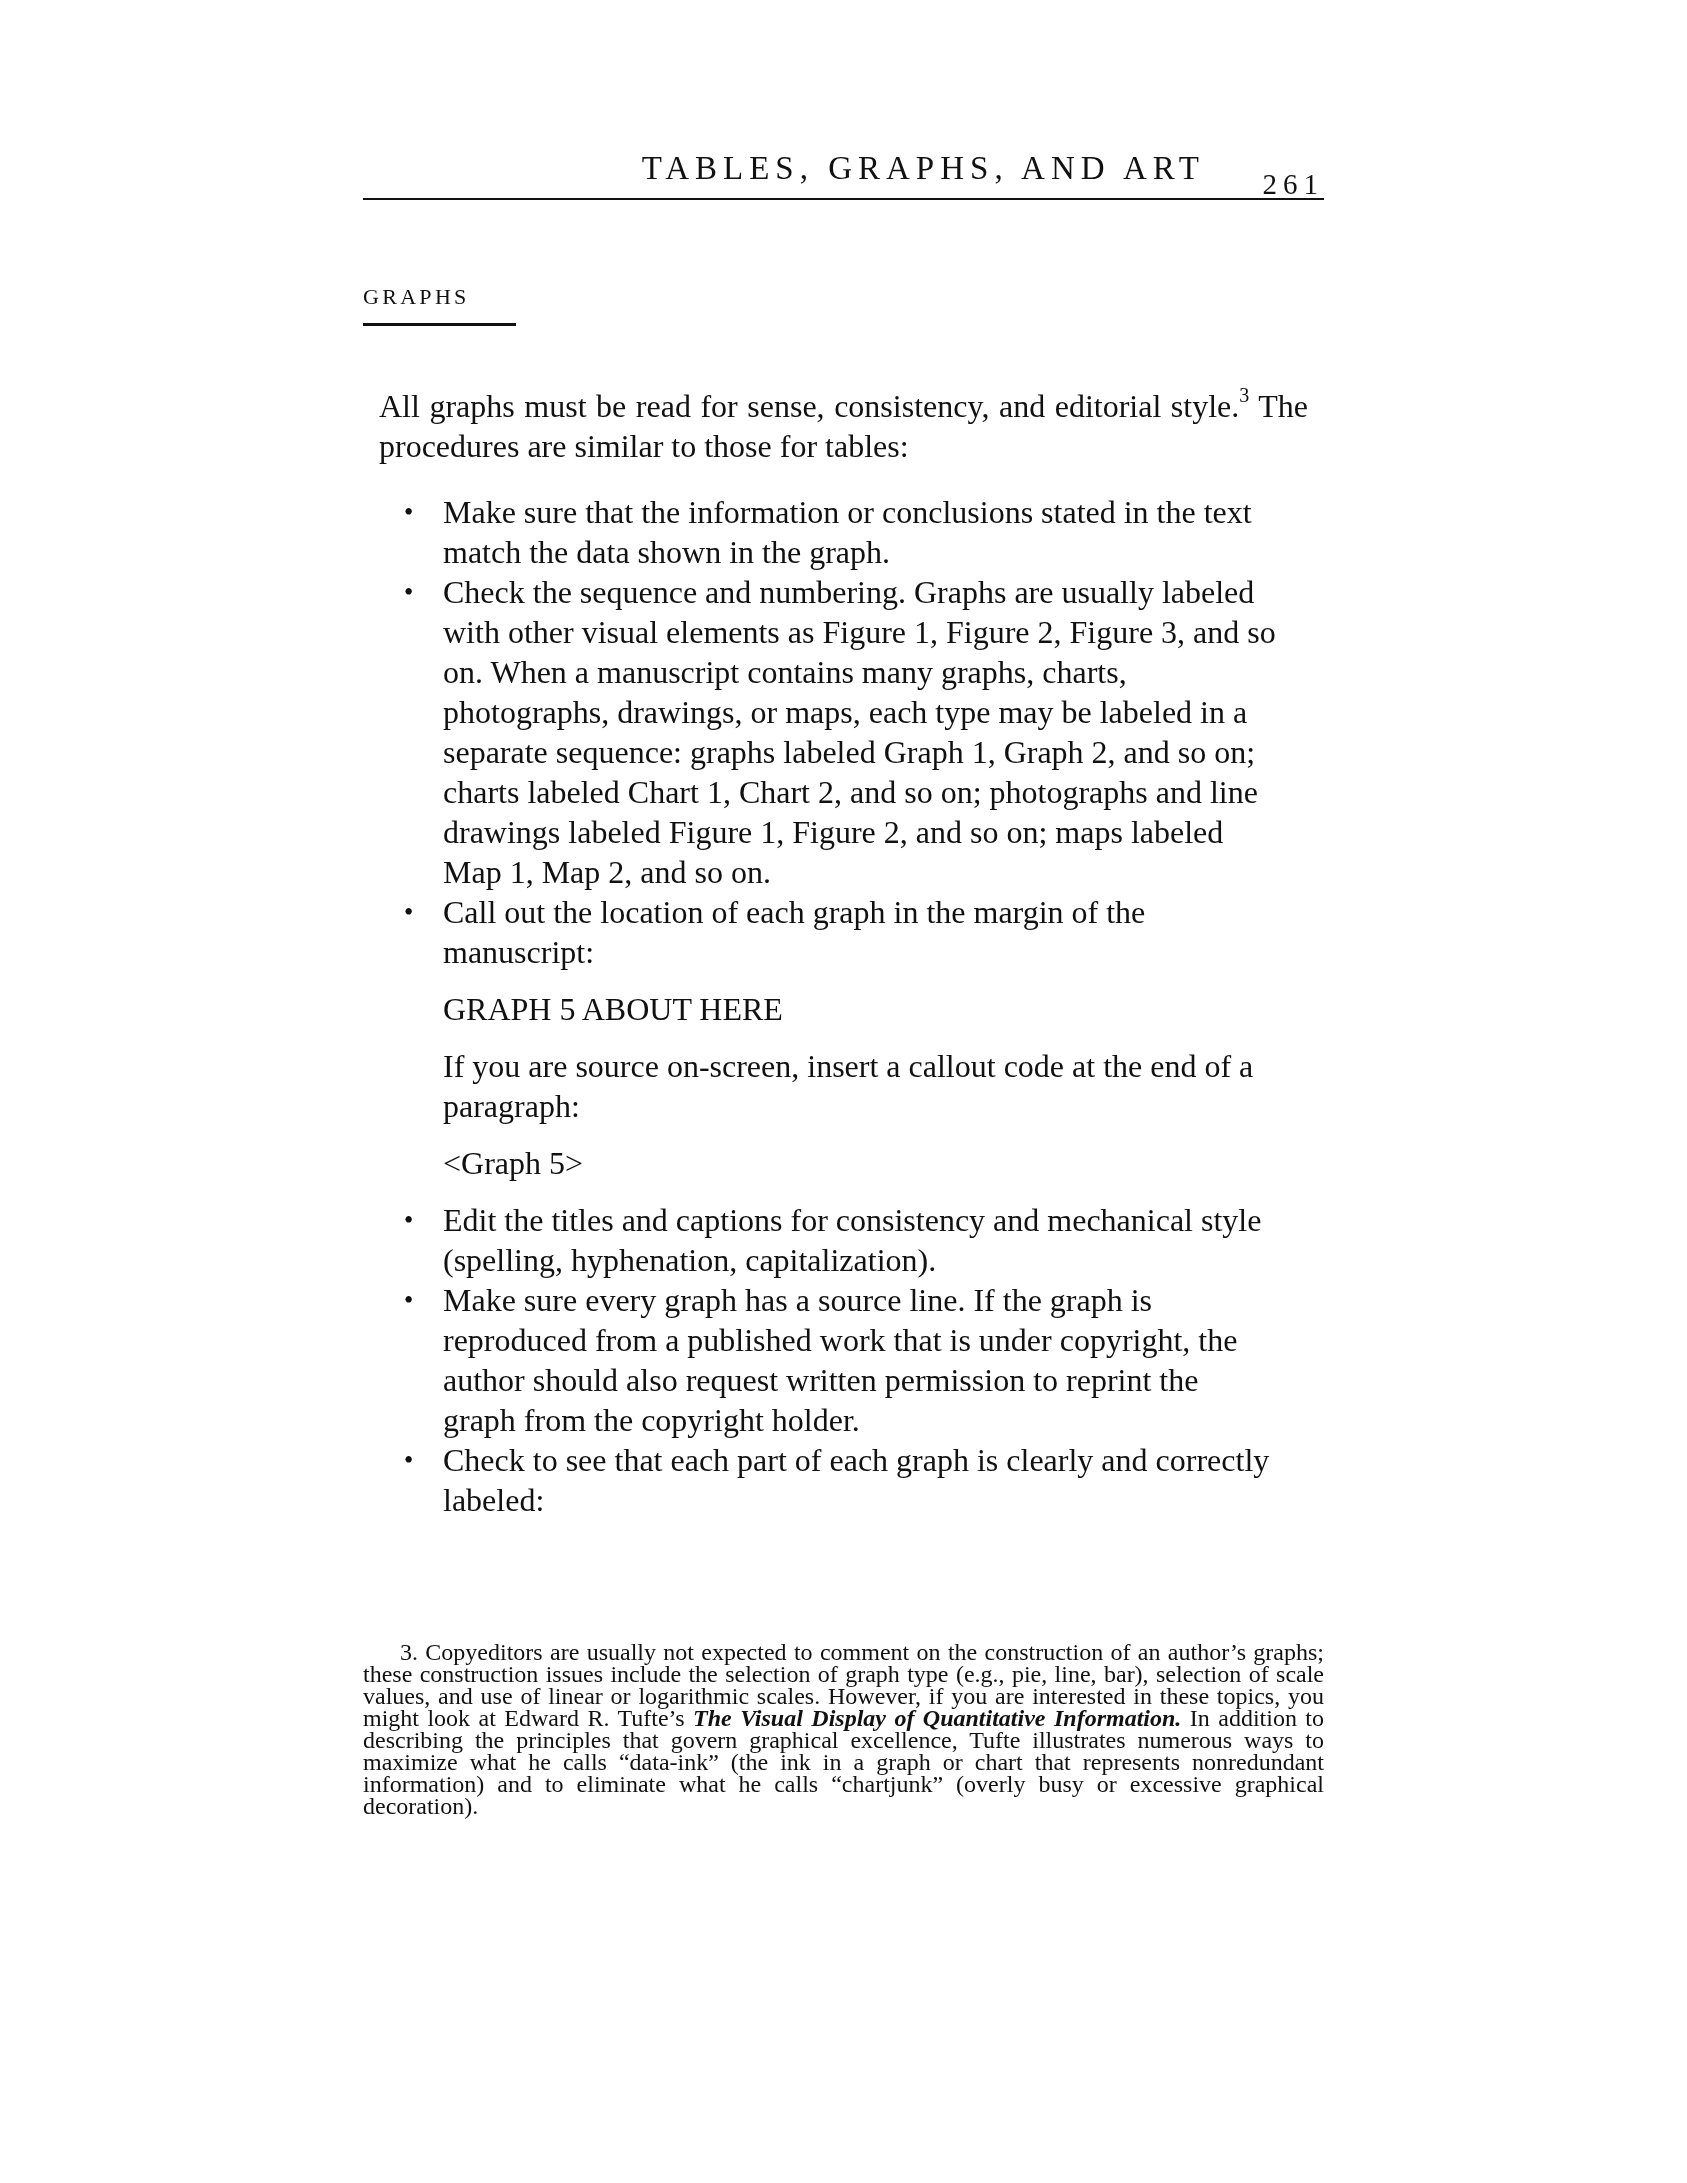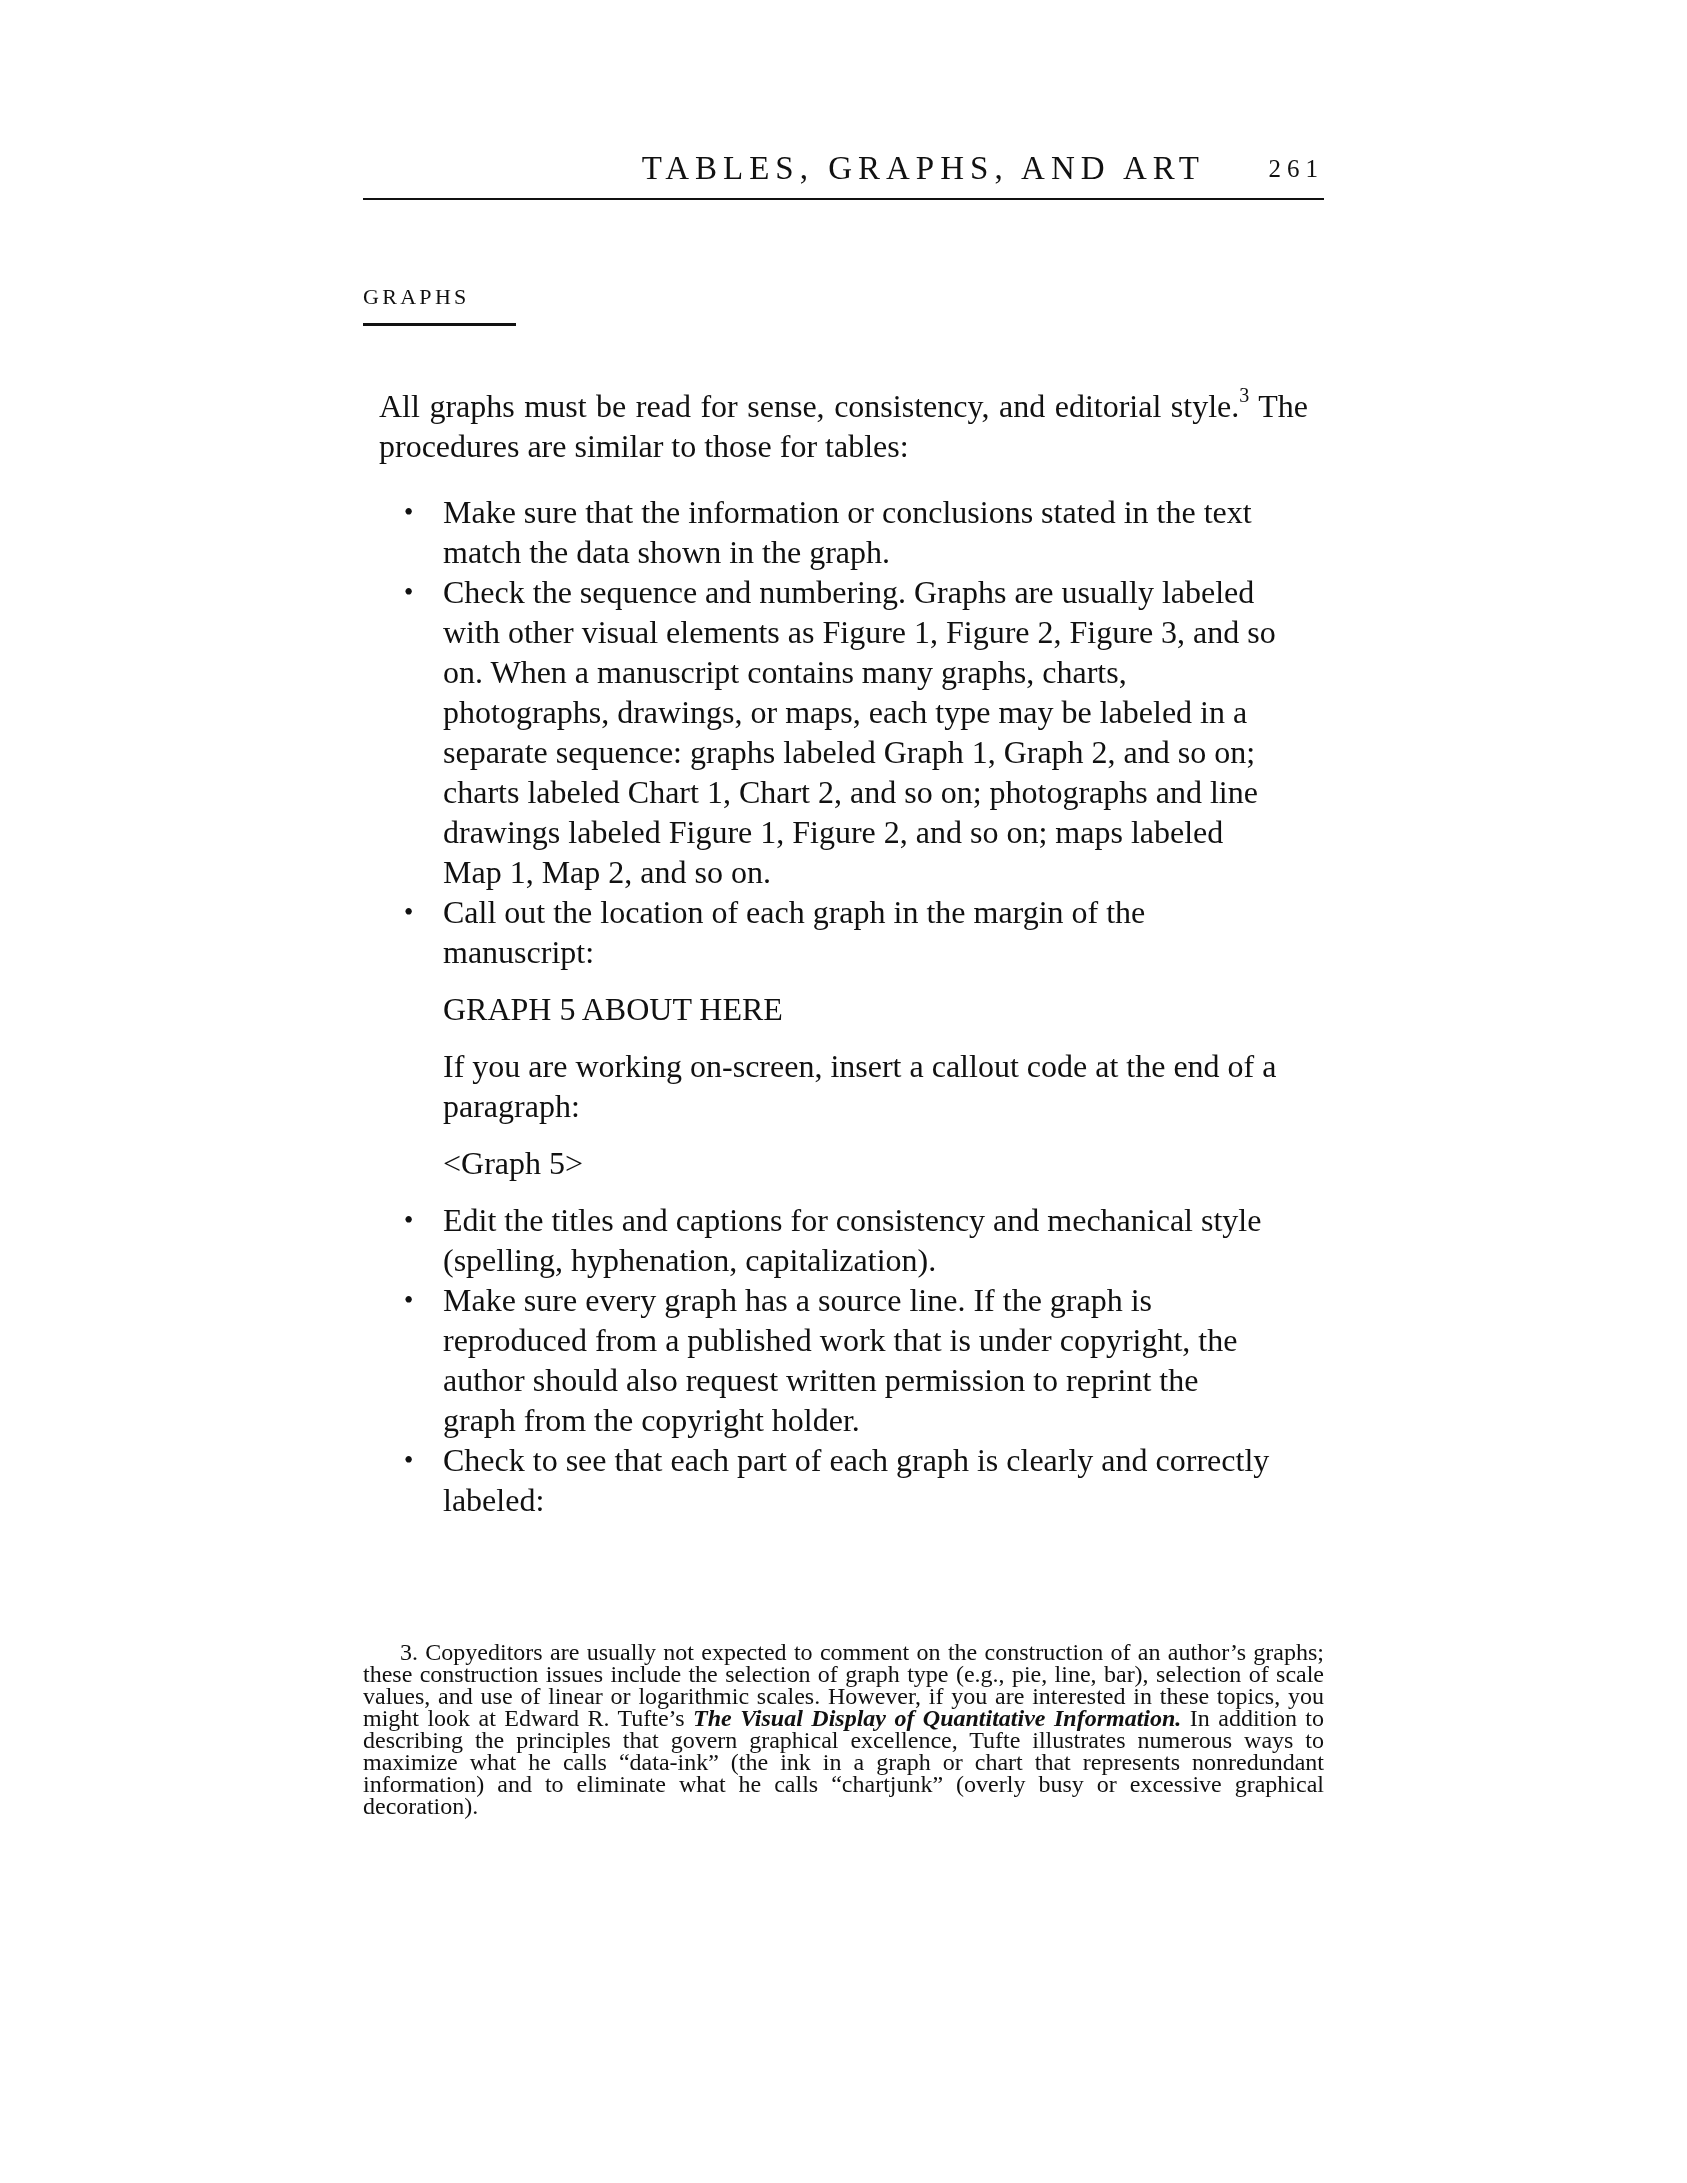--- a/index.html
+++ b/index.html
@@ -33,22 +33,22 @@
     position: absolute;
     right: 119px;
     top: 0;
     font-size: 33px;
     letter-spacing: 6px;
     line-height: 33px;
   }
   .page-number {
     position: absolute;
     right: 0;
-    top: 0;
-    font-size: 25px;
+    top: 16px;
+    font-size: 29px;
     letter-spacing: 6px;
     line-height: 33px;
   }
   .header-rule {
     position: absolute;
     left: 0;
     top: 198px;
     width: 961px;
     height: 2px;
     background: #111111;
@@ -159,21 +159,21 @@
         <p class="bullet-text">Make sure that the information or conclusions stated in the text match the data shown in the graph.</p>
       </li>
       <li class="bullet-item">
         <span class="bullet-marker">•</span>
         <p class="bullet-text">Check the sequence and numbering. Graphs are usually labeled with other visual elements as Figure 1, Figure 2, Figure 3, and so on. When a manuscript contains many graphs, charts, photographs, drawings, or maps, each type may be labeled in a separate sequence: graphs labeled Graph 1, Graph 2, and so on; charts labeled Chart 1, Chart 2, and so on; photographs and line drawings labeled Figure 1, Figure 2, and so on; maps labeled Map 1, Map 2, and so on.</p>
       </li>
       <li class="bullet-item gap-after">
         <span class="bullet-marker">•</span>
         <p class="bullet-text">Call out the location of each graph in the margin of the manuscript:</p>
         <p class="bullet-text callout-sample">GRAPH 5 ABOUT HERE</p>
-        <p class="bullet-text">If you are working on-screen, insert a callout code at the end of a paragraph:</p>
+        <p class="bullet-text">If you are source on-screen, insert a callout code at the end of a paragraph:</p>
         <p class="bullet-text callout-sample">&lt;Graph 5&gt;</p>
       </li>
       <li class="bullet-item">
         <span class="bullet-marker">•</span>
         <p class="bullet-text">Edit the titles and captions for consistency and mechanical style (spelling, hyphenation, capitalization).</p>
       </li>
       <li class="bullet-item">
         <span class="bullet-marker">•</span>
         <p class="bullet-text">Make sure every graph has a source line. If the graph is reproduced from a published work that is under copyright, the author should also request written permission to reprint the graph from the copyright holder.</p>
       </li>

